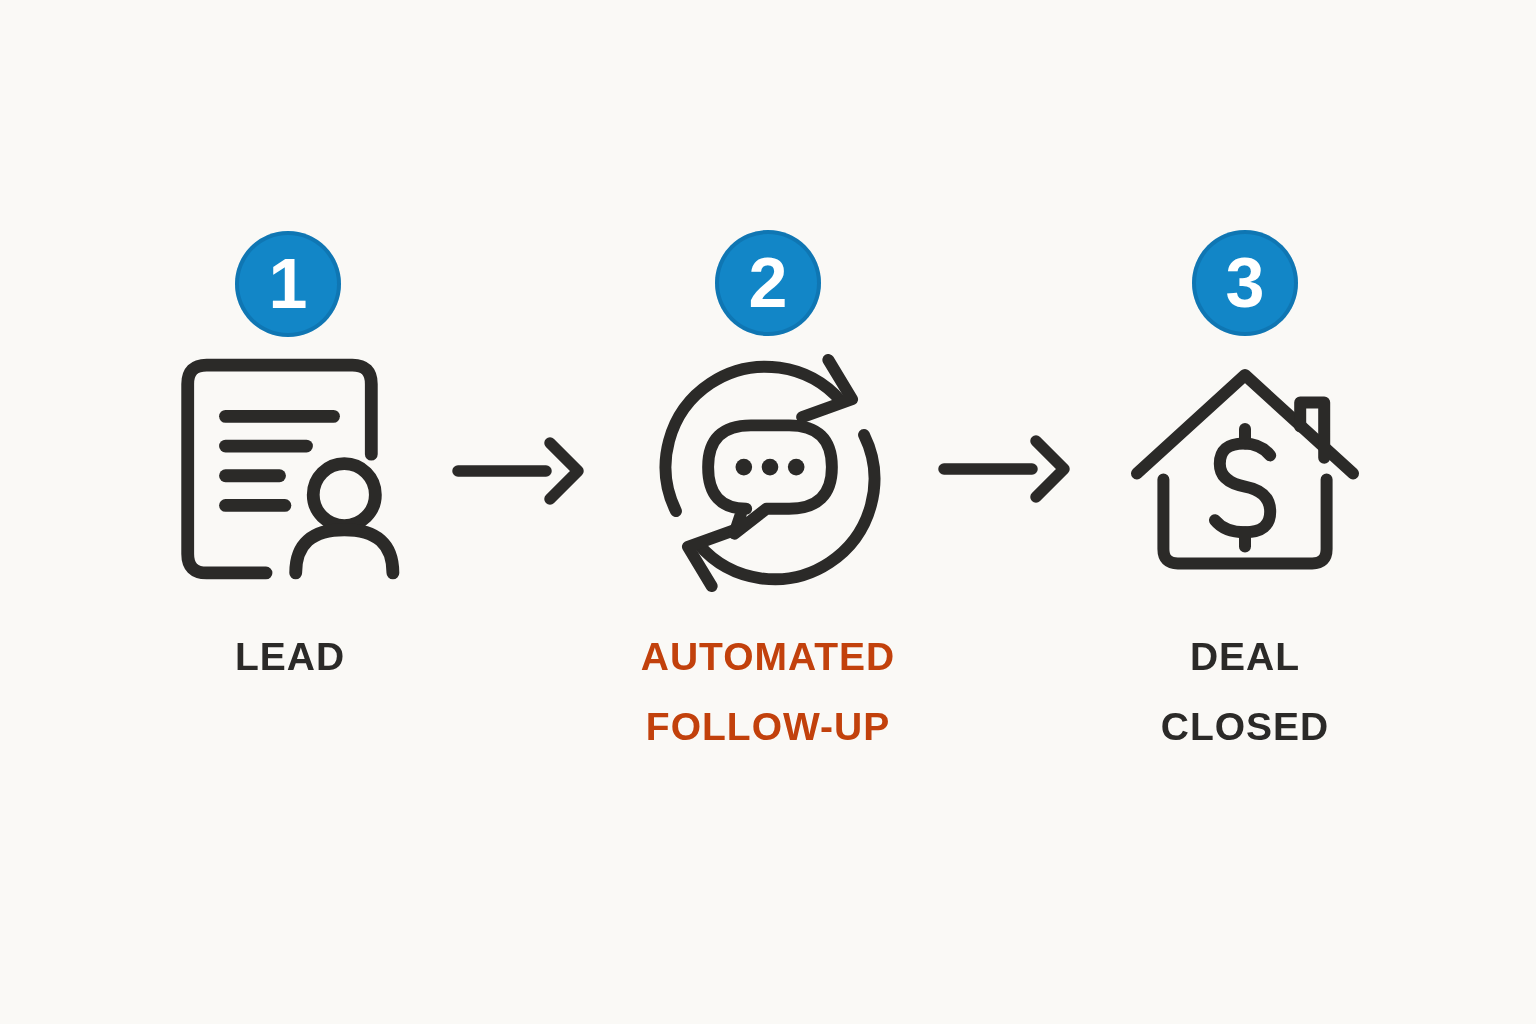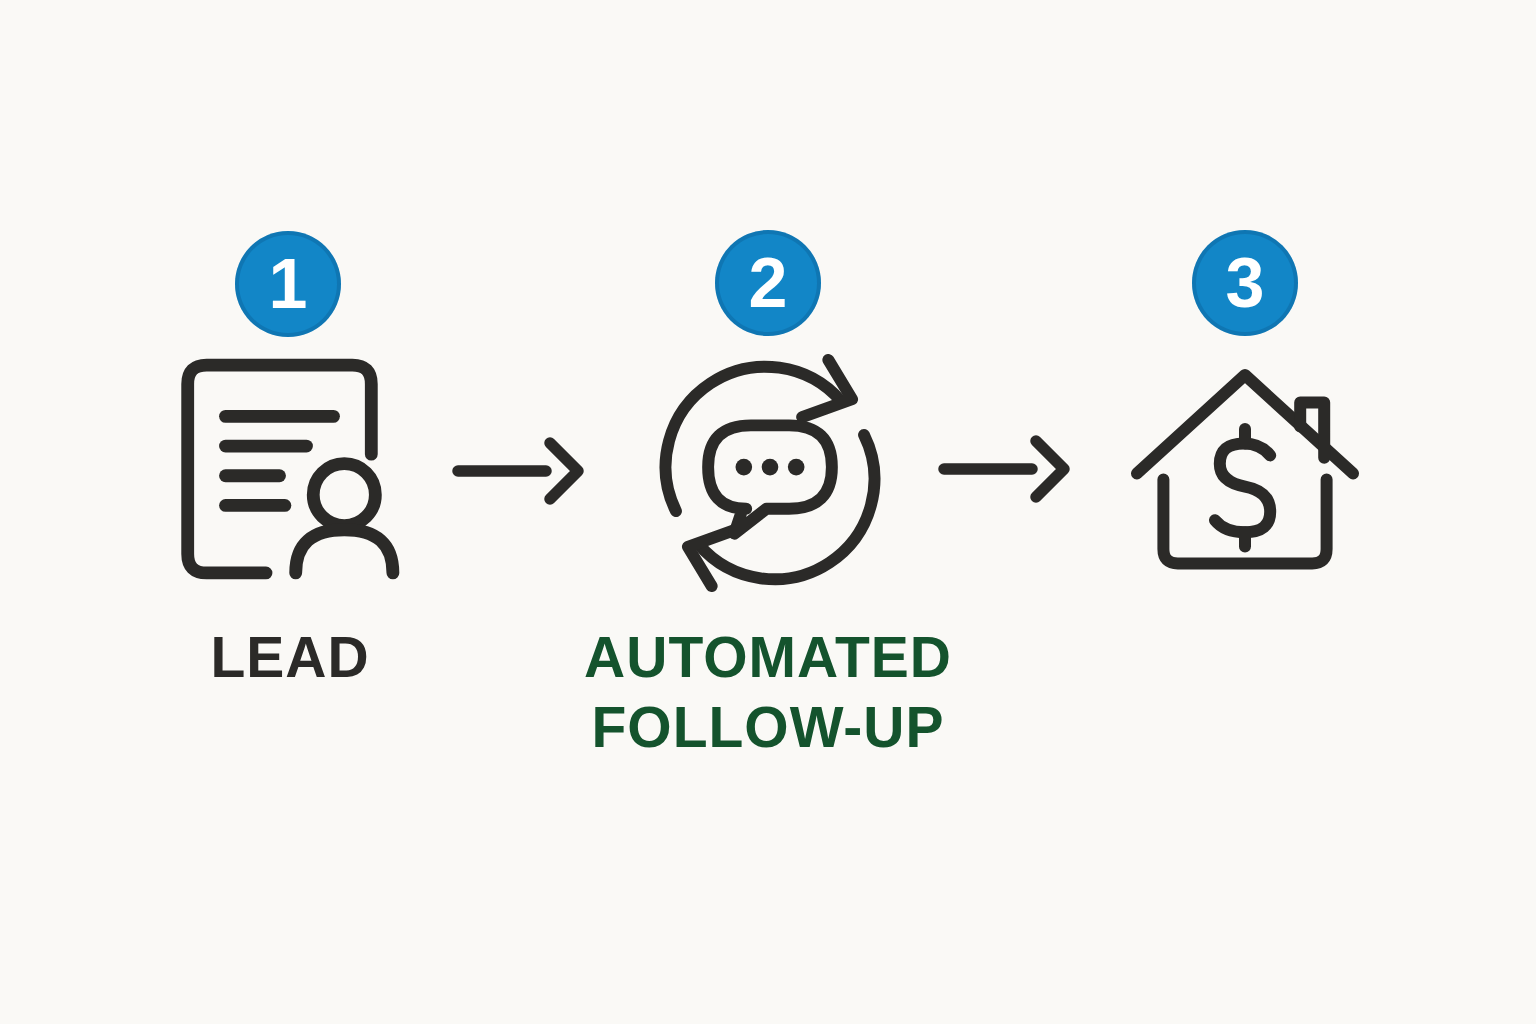--- a/index.html
+++ b/index.html
@@ -24,25 +24,25 @@
   .i2 { left:651px;  top:354px; width:238px; height:238px; }
   .i3 { left:1125px; top:357px; width:240px; height:240px; }
 
   .arrow { position:absolute; width:135px; height:90px; }
   .a1 { left:452px; top:423px; }
   .a2 { left:938px; top:421px; }
 
   .label {
     position:absolute; width:460px; top:622px;
     text-align:center; font-weight:bold;
-    font-size:57px; line-height:70px; letter-spacing:1px;
+    font-size:39px; line-height:70px; letter-spacing:1px;
     color:#2b2a28;
   }
   .l1 { left:60px; }
-  .l2 { left:538px; color:#14532d; }
+  .l2 { left:538px; color:#c2410c; }
   .l3 { left:1015px; }
 
   svg .stroke {
     fill:none; stroke:#2b2a28; stroke-linecap:round; stroke-linejoin:round;
   }
   .i1 .stroke { stroke-width:9.5; }
   .i2 .stroke { stroke-width:10; }
   .i3 .stroke { stroke-width:10; }
   .arrow .stroke { stroke-width:11.5; }
   svg .fill { fill:#2b2a28; stroke:none; }
@@ -113,14 +113,18 @@
     </g>
   </svg>
 
   <div class="label l1">
     <div>LEAD</div>
   </div>
   <div class="label l2">
     <div>AUTOMATED</div>
     <div>FOLLOW-UP</div>
   </div>
+  <div class="label l3">
+    <div>DEAL</div>
+    <div>CLOSED</div>
+  </div>
 
 </div>
 
 </body></html>

